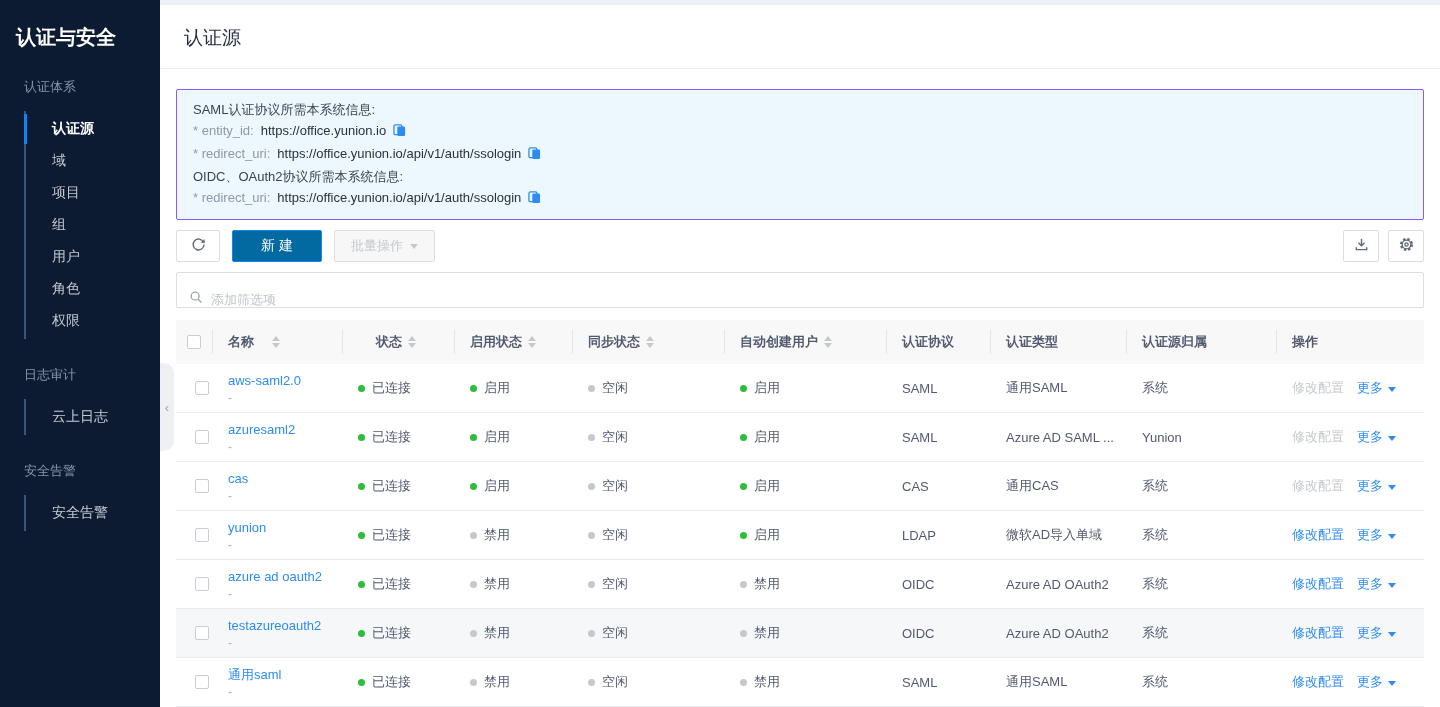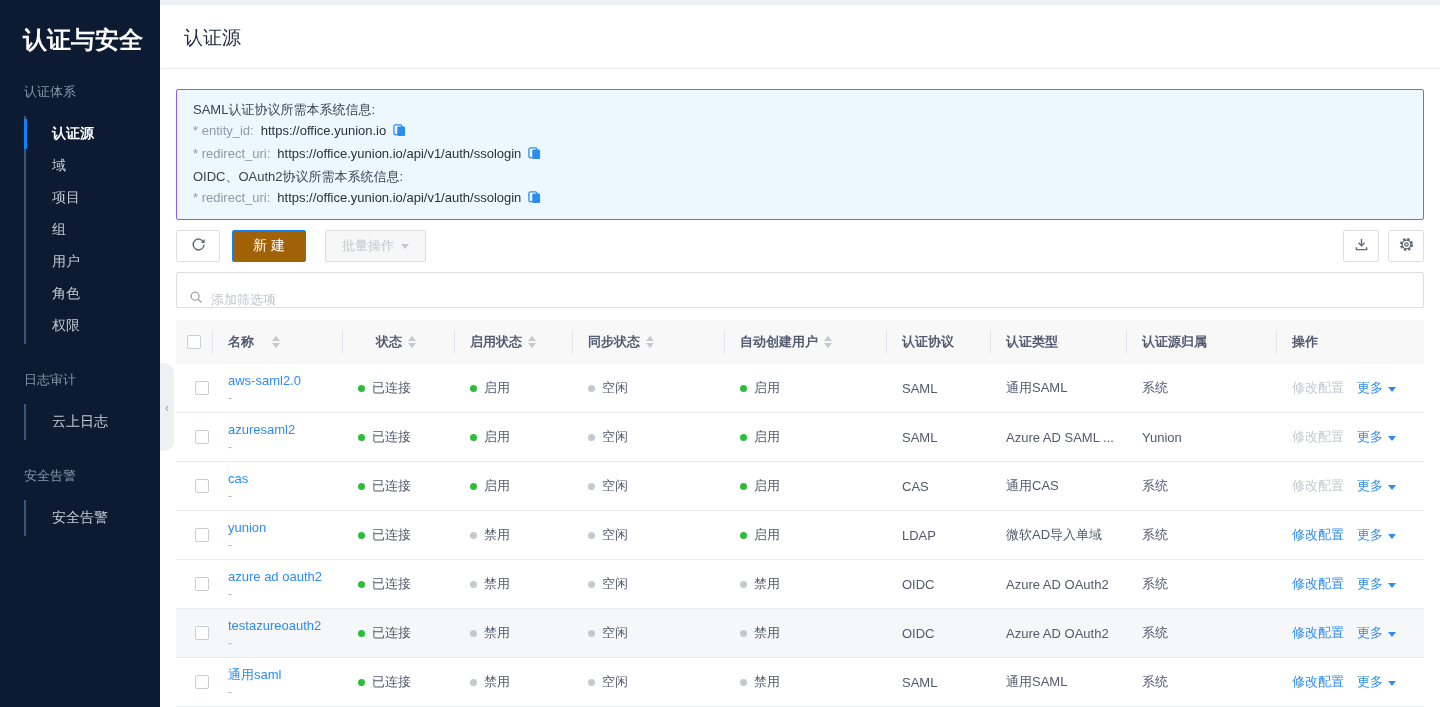--- a/index.html
+++ b/index.html
@@ -3,21 +3,21 @@
 <meta charset="utf-8">
 <style>
   * { box-sizing: border-box; margin: 0; padding: 0; }
   html,body { width:1440px; height:707px; overflow:hidden;
     font-family:"Liberation Sans","DejaVu Sans",sans-serif;
     font-size:13px; color:#515a6e; background:#fff; }
   .app { display:flex; width:1440px; height:707px; }
 
   
   .sidebar { width:160px; flex-shrink:0; background:#0c1b31; color:#c3cad6; position:relative; }
-  .side-title { color:#fff; font-size:24px; font-weight:bold; padding:24px 0 0 23px; }
+  .side-title { color:#fff; font-size:20px; font-weight:bold; padding:24px 0 0 16px; }
   .side-section { margin-top:27px; }
   .side-section-label { color:#8994a6; font-size:13px; padding-left:24px; margin-bottom:15px; }
   .side-group { margin-left:24px; border-left:2px solid #3d5576; padding:2px 0; }
   .side-item { position:relative; padding:7px 0 7px 26px; font-size:14px; cursor:pointer; color:#c3cad6; }
   .side-item.active { color:#fff; font-weight:bold; }
   .side-item.active::before { content:""; position:absolute; left:-2px; top:1px; bottom:1px; width:3px; background:#0d87f8; }
 
   
   .main { flex:1; position:relative; background:#fff; display:flex; flex-direction:column; }
   .top-strip { height:8px; background:#eef1f5; }
@@ -29,23 +29,23 @@
     padding:9px 16px; line-height:21px; font-size:13px; }
   .info-heading { color:#3a4150; }
   .info-key { color:#8f98a8; }
   .info-val { color:#2b303c; margin-left:7px; }
   .copy-icon { margin-left:7px; vertical-align:-2px; cursor:pointer; display:inline-block; }
 
   .toolbar { margin-top:10px; display:flex; align-items:center; }
   .btn { height:32px; border:1px solid #dcdee2; background:#fff; border-radius:2px;
     display:inline-flex; align-items:center; justify-content:center; cursor:pointer; font-size:13px; }
   .btn-refresh { width:44px; margin-right:12px; }
-  .btn-primary { background:#a16207; border:1px solid #0d87f8; color:#fff; padding:0 20px;
+  .btn-primary { background:#0369a1; border:1px solid #0d87f8; color:#fff; padding:0 28px;
     font-size:14px; margin-right:12px; }
-  .btn-disabled { background:#f7f7f7; color:#c5c8ce; padding:0 16px; cursor:not-allowed;margin-left:7px; }
+  .btn-disabled { background:#f7f7f7; color:#c5c8ce; padding:0 16px; cursor:not-allowed; }
   .toolbar-right { margin-left:auto; display:flex; gap:9px; }
   .icon-btn { width:36px; }
   .caret { display:inline-block; width:0; height:0; border-left:4px solid transparent;
     border-right:4px solid transparent; border-top:5px solid #c5c8ce; margin-left:7px; }
   .caret.blue { border-top-color:#2d8cf0; margin-left:5px; }
 
   .search-bar { margin-top:10px; height:36px; border:1px solid #dcdee2; border-radius:2px;
     display:flex; align-items:flex-end; padding:0 12px; background:#fff; }
   .search-bar svg { flex-shrink:0; margin-right:8px; }
   .search-input { border:none; outline:none; flex:1; font-size:13px; color:#515a6e; background:transparent; }

